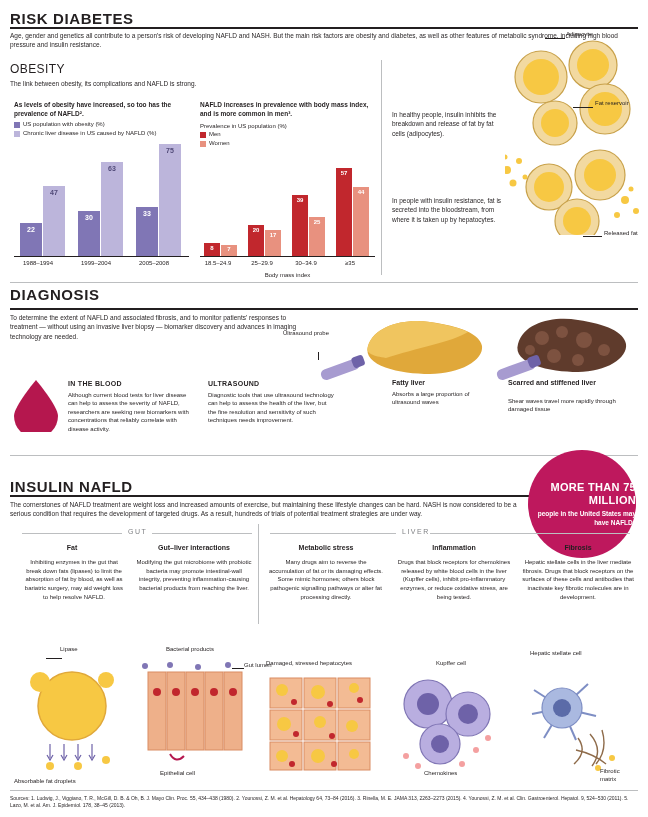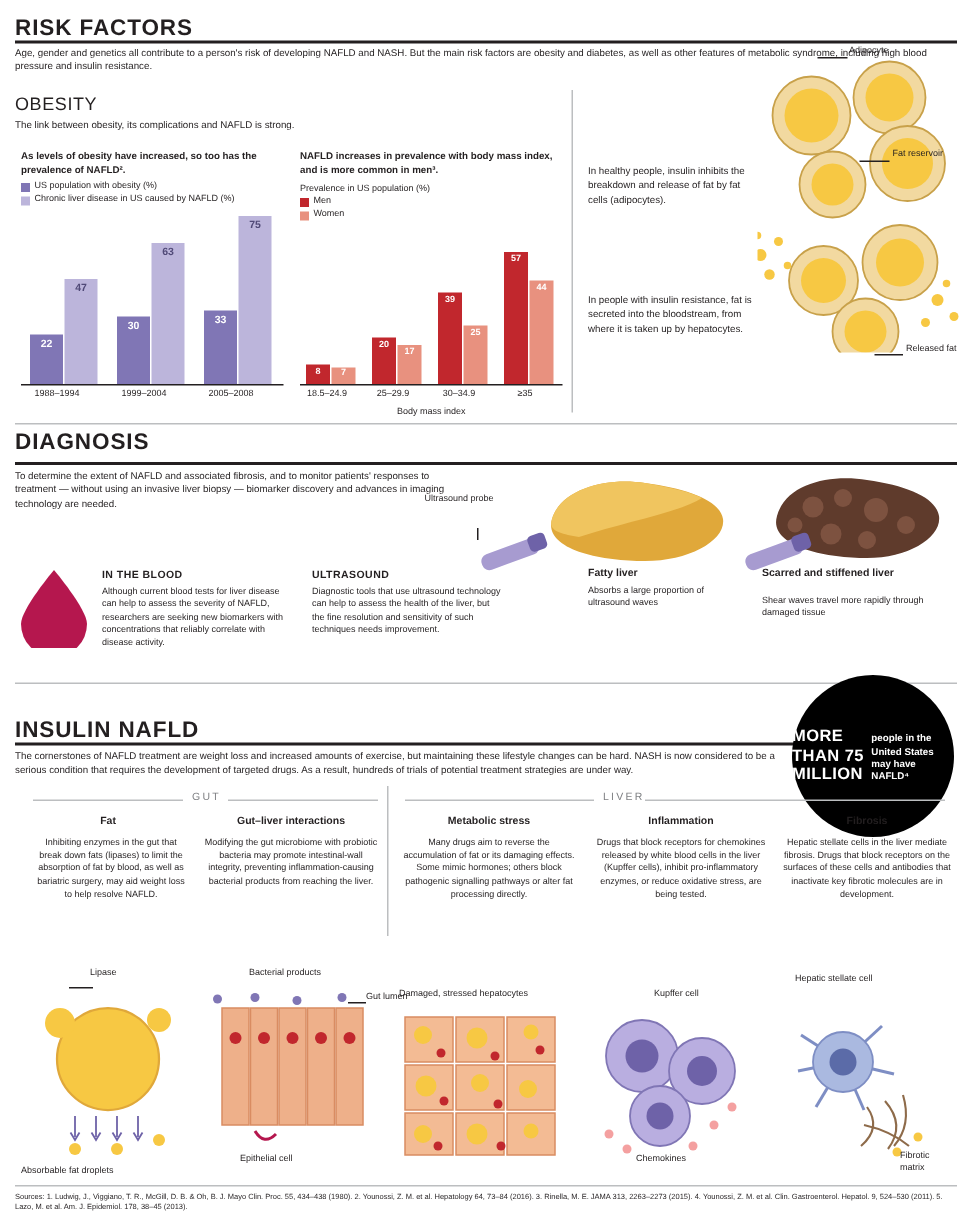--- a/index.html
+++ b/index.html
@@ -72,22 +72,22 @@
 
   #halt-divider { position:absolute; left:10px; top:455px; width:628px; border-top:1px solid #bcbec0; }
 
   
   #halt-title { position:absolute; left:10px; top:478px; }
   #halt-rule { position:absolute; left:10px; top:495px; width:520px; }
   #halt-intro { position:absolute; left:10px; top:500px; width:520px; }
 
   #circle-stat {
     position:absolute; left:528px; top:450px; width:108px; height:108px;
-    border-radius:50%; background:#000000; color:#fff; text-align:left;
-    display:flex; flex-direction:row; align-items:center; justify-content:center;
+    border-radius:50%; background:#be185d; color:#fff; text-align:right;
+    display:flex; flex-direction:column; align-items:center; justify-content:center;
   }
   #circle-stat .big { font-size:11px; font-weight:bold; line-height:1.15; letter-spacing:.3px;}
   #circle-stat .sml { font-size:6.5px; font-weight:bold; line-height:1.3; margin-top:4px;}
 
   .grp-rule { position:absolute; border-top:1px solid #bcbec0; }
   .grp-lbl { position:absolute; font-size:7px; letter-spacing:1.5px; color:#808285; }
   .col-title { position:absolute; font-size:7px; font-weight:bold; text-align:center; }
   .col-body { position:absolute; font-size:6px; line-height:1.45; text-align:center; }
   .vdiv { position:absolute; width:1px; background:#bcbec0; }
 
@@ -97,21 +97,21 @@
   #sources-rule { position:absolute; left:10px; top:790px; width:628px; border-top:1px solid #bcbec0;}
   #sources { position:absolute; left:10px; top:795px; width:628px; font-size:5px; line-height:1.4; color:#231f20; }
 
   svg { display:block; }
 </style>
 </head>
 <body>
 
 <div class="page">
 
-  <div class="sec-title" id="risk-title">RISK FACTORS</div>
+  <div class="sec-title" id="risk-title">RISK DIABETES</div>
   <div class="rule" id="risk-rule"></div>
   <div class="body-txt" id="risk-intro">Age, gender and genetics all contribute to a person's risk of developing NAFLD and NASH. But the main risk factors are obesity and diabetes, as well as other features of metabolic syndrome, including high blood pressure and insulin resistance.</div>
 
   <div id="obesity-title">OBESITY</div>
   <div class="body-txt" id="obesity-sub">The link between obesity, its complications and NAFLD is strong.</div>
   <div id="obesity-divider"></div>
 
   <div style="position:absolute; left:14px; top:101px; width:170px;">
     <div class="chart-head">As levels of obesity have increased, so too has the prevalence of NAFLD².</div>
     <div class="legend-row">

